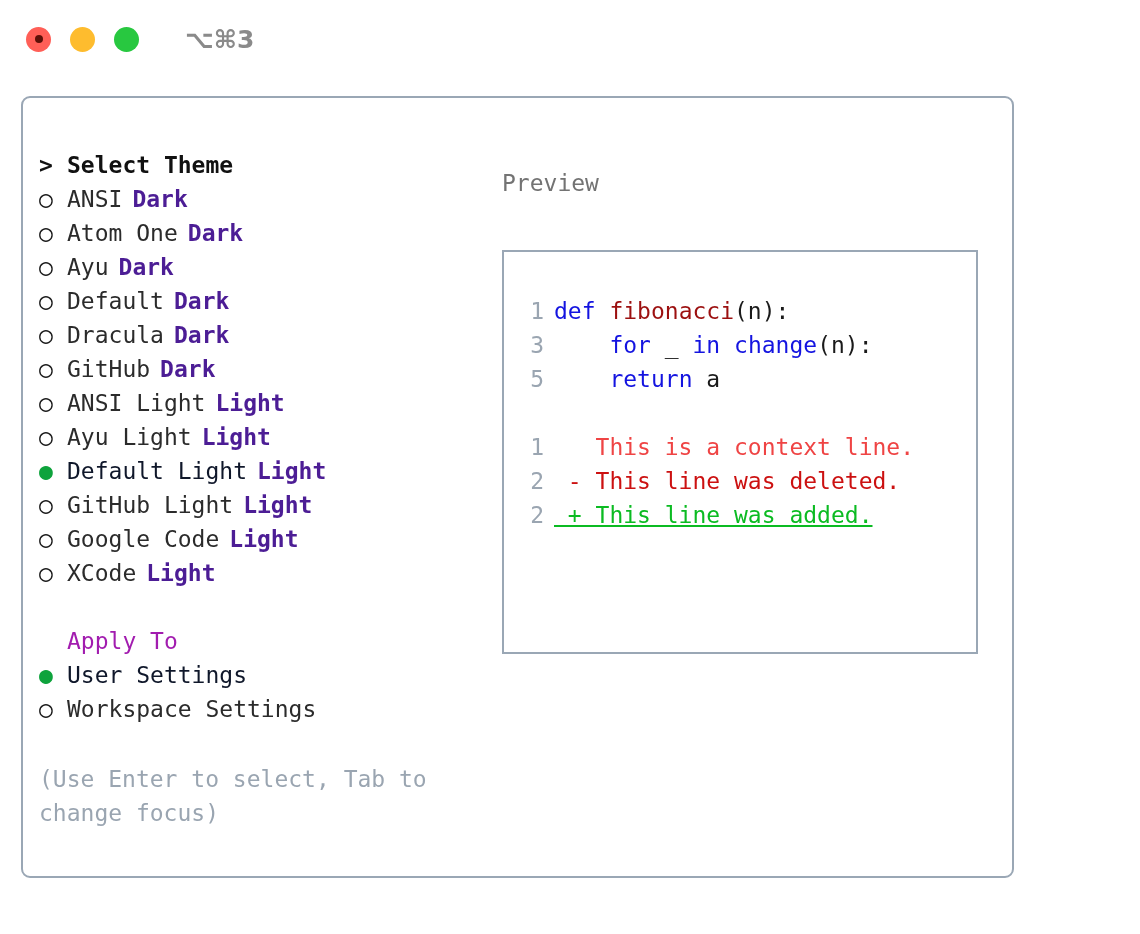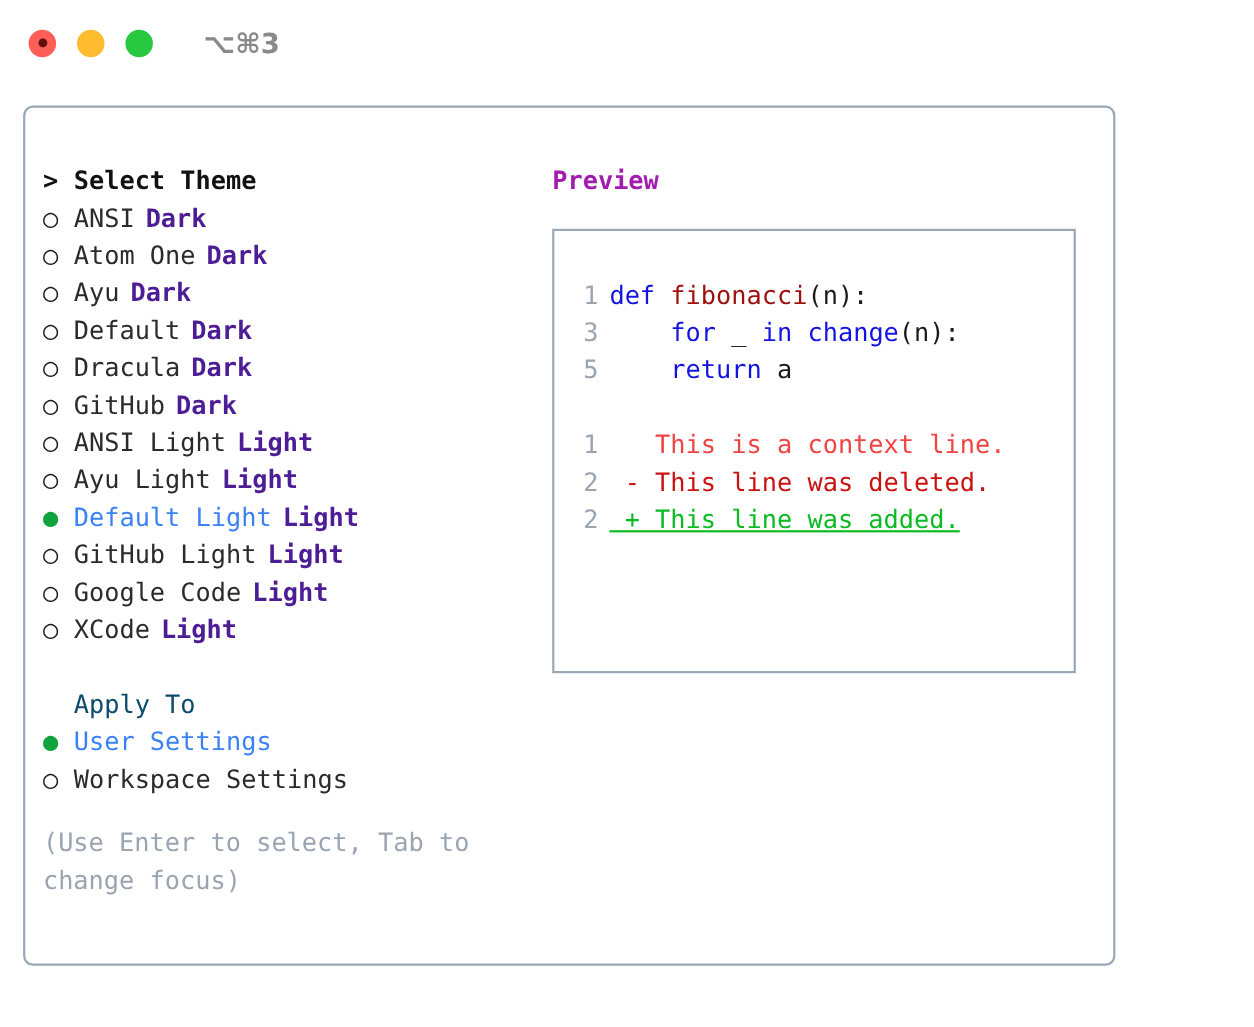--- a/index.html
+++ b/index.html
@@ -111,60 +111,61 @@
   }
   .marker.bullet-on {
     color: #0ea33c;
   }
   .header-row {
     font-weight: bold;
     color: #111111;
   }
   .header-row .marker { font-weight: bold; color: #111111; }
   .item-name { color: #2b2b2b; }
-  .row.selected .item-name { color: #3b82f6; }
+  .row.selected .item-name { color: #0f172a; }
   .item-tag {
     color: #4c1d95;
     margin-left: 10px;
     font-weight: bold;
   }
   .spacer-row { height: 34px; }
   .section-label {
     height: 34px;
     display: flex;
     align-items: center;
     font-size: 23px;
-    color: #0c4a6e;
+    color: #a21caf;
     padding-left: 28px;
     white-space: pre;
   }
   .hint {
-    margin-top: 24px;
+    margin-top: 36px;
     font-size: 23px;
     line-height: 34px;
     color: #9aa5b1;
     width: 400px;
     white-space: normal;
   }
 
   
   .right-col {
     position: absolute;
     left: 479px;
     top: 50px;
     width: 500px;
   }
   .preview-title {
     font-size: 23px;
-    font-weight: bold;
-    color: #a21caf;
-    line-height: 34px;
+    font-weight: normal;
+    color: #737373;
+    line-height: 34px;
+    margin-top: 18px;
   }
   .preview-box {
-    margin-top: 26px;
+    margin-top: 50px;
     width: 476px;
     height: 404px;
     border: 2px solid #9aa7b5;
     box-sizing: border-box;
     background: #ffffff;
     padding: 42px 0 0 18px;
   }
   .code-line {
     font-size: 23px;
     line-height: 34px;

